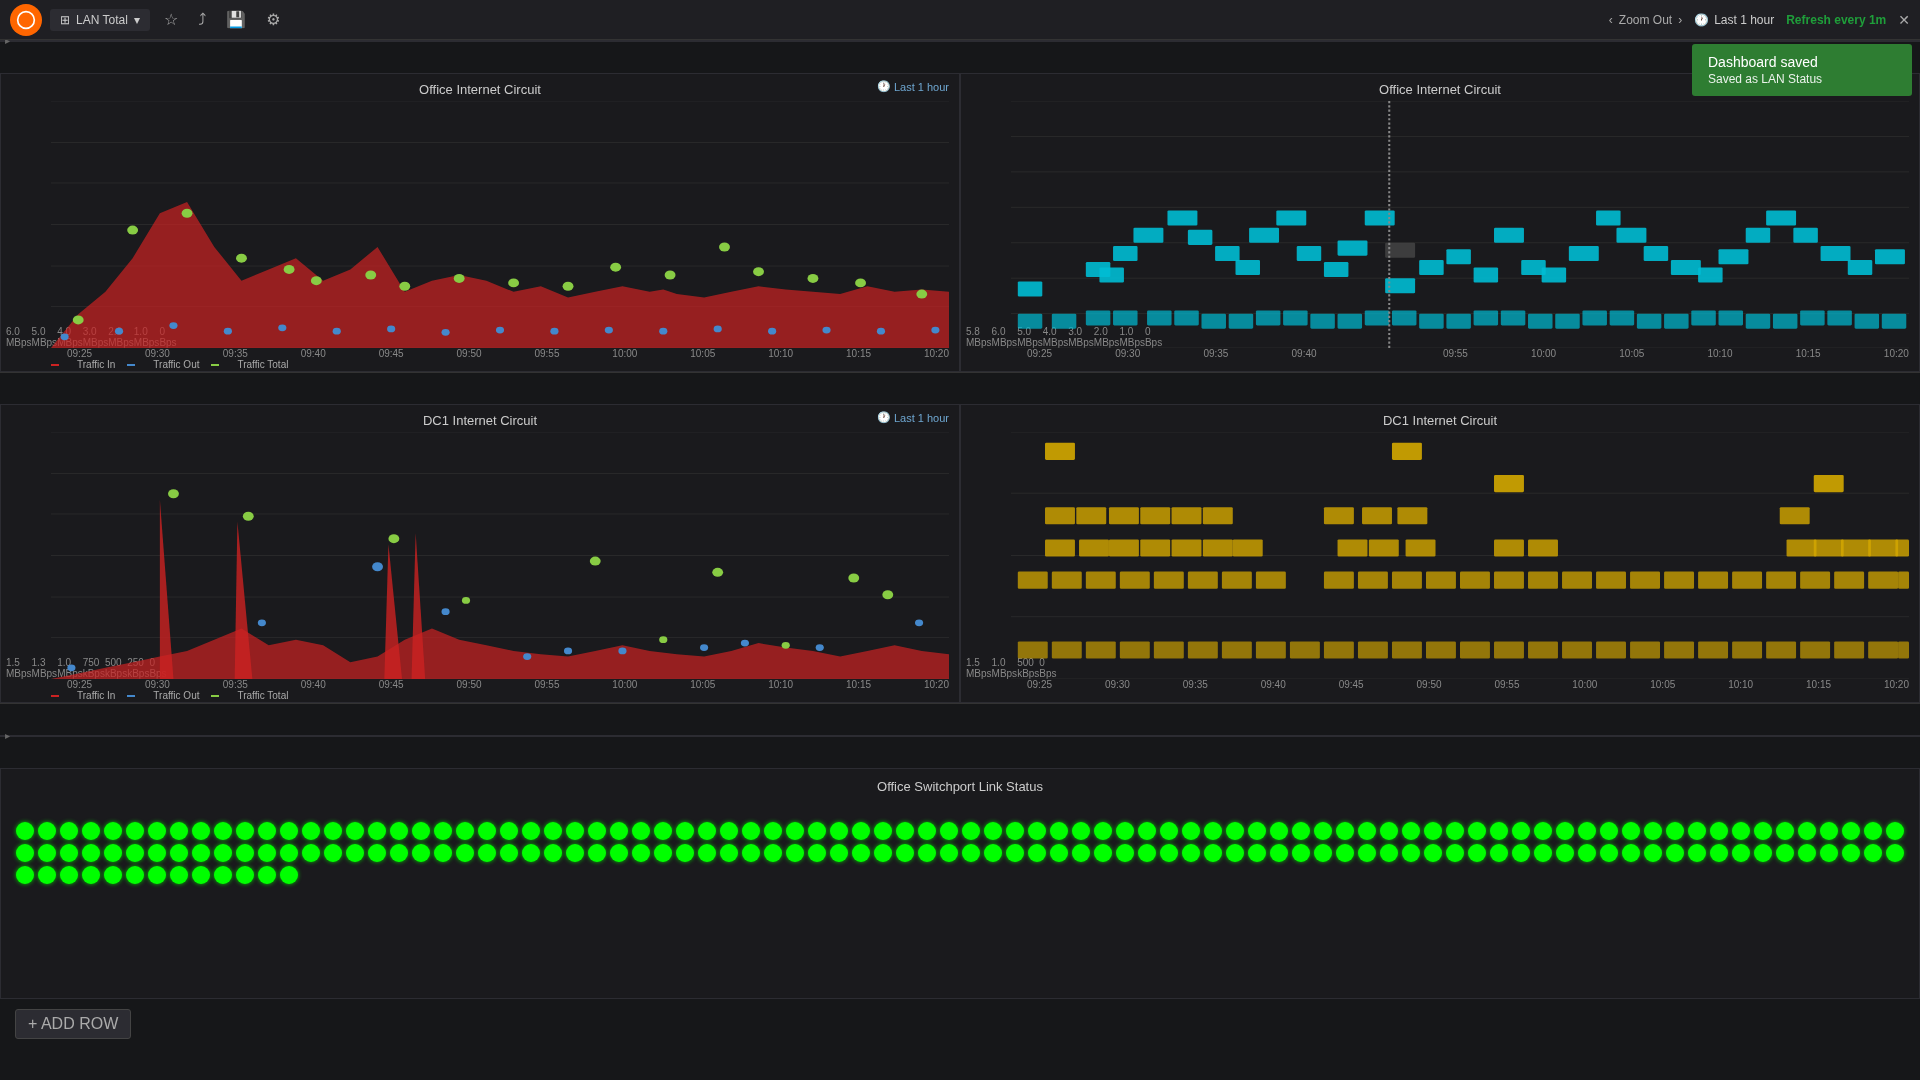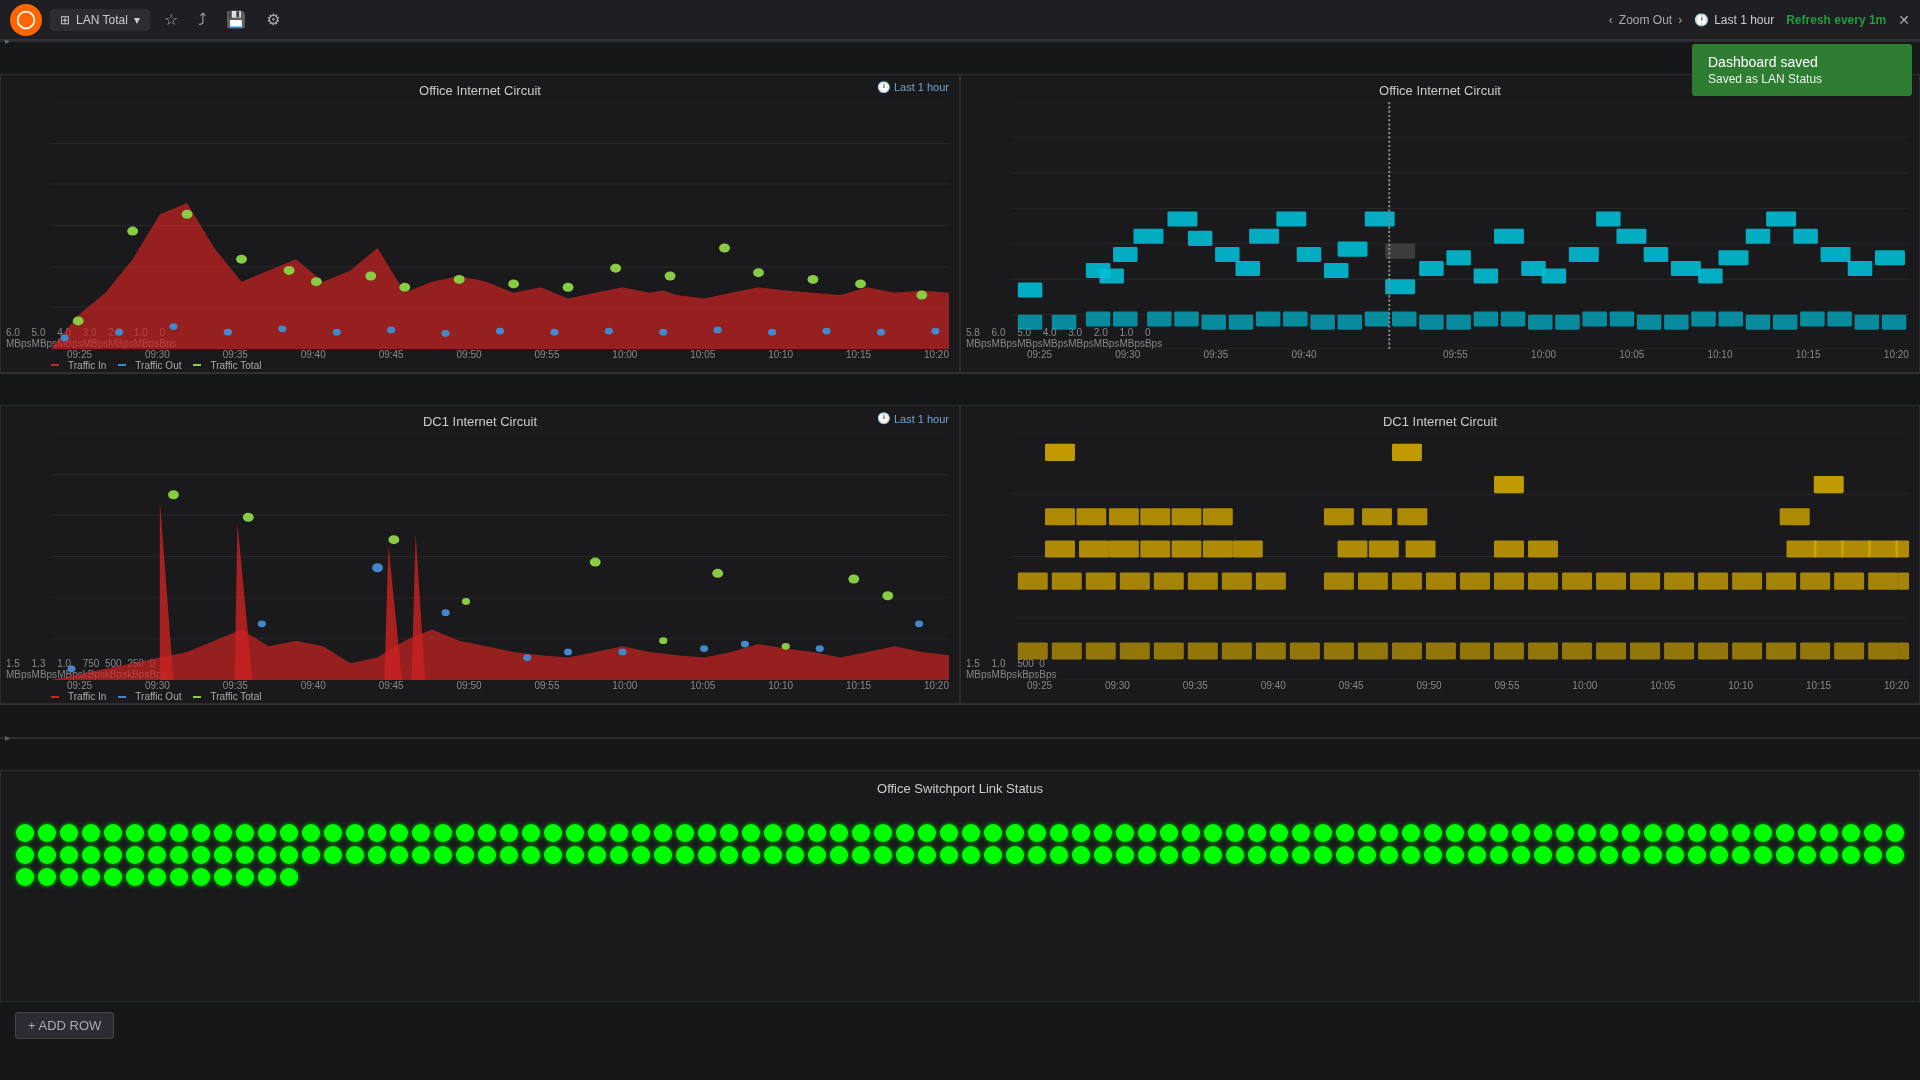--- a/index.html
+++ b/index.html
@@ -175,21 +175,21 @@
       left: 50px;
       display: flex;
       gap: 12px;
       font-size: 10px;
       color: #aaa;
       align-items: center;
     }
     .legend-item {
       display: flex;
       align-items: center;
-      gap: 9px;
+      gap: 18px;
     }
     .legend-dot {
       width: 8px;
       height: 2px;
       display: inline-block;
     }
 
     
     .chart-svg {
       width: 100%;
@@ -284,21 +284,21 @@
       padding: 10px 15px;
       background: #161719;
     }
     .add-row-btn {
       background: #2c2c32;
       border: 1px solid #444;
       color: #aaa;
       padding: 5px 12px;
       border-radius: 3px;
       cursor: pointer;
-      font-size: 13px;
+      font-size: 16px;
     }
 
     
     .row-separator {
       height: 2px;
       background: #2c2c32;
       margin: 0;
       display: flex;
       align-items: center;
       padding-left: 5px;

